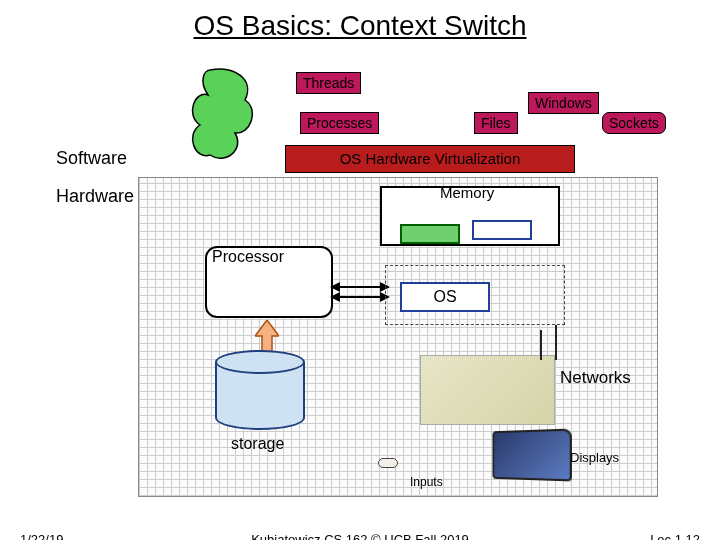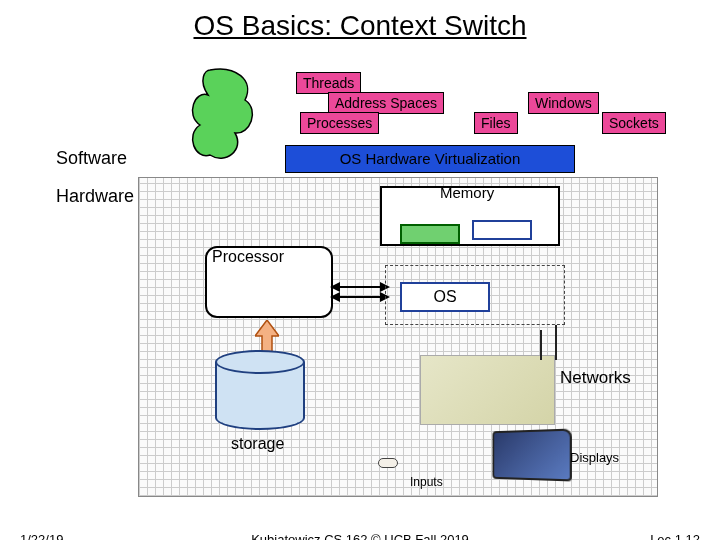--- a/index.html
+++ b/index.html
@@ -1,22 +1,22 @@
 <!DOCTYPE html>
 <html><head>
 <meta charset="utf-8">
 <style>
   * { margin: 0; padding: 0; box-sizing: border-box; }
   body { font-family: Arial, Helvetica, sans-serif; background: #fff; width: 720px; height: 540px; position: relative; overflow: hidden; }
   .slide { position: relative; width: 720px; height: 540px; }
   .title { position: absolute; top: 10px; left: 0; width: 720px; text-align: center; font-size: 28px; text-decoration: underline; }
   .abs { position: absolute; }
   .box { border: 1px solid #000; background: #fff; font-size: 14px; padding: 2px 6px; white-space: nowrap; }
-  .tag { background: #ec4899; }
-  .blue-bar { position: absolute; left: 285px; top: 145px; width: 290px; height: 28px; background: #1d4ed8; border: 1px solid #000; color: #000; text-align: center; font-size: 15px; line-height: 26px; }
+  .tag { background: #be185d; }
+  .blue-bar { position: absolute; left: 285px; top: 145px; width: 290px; height: 28px; background: #b91c1c; border: 1px solid #000; color: #000; text-align: center; font-size: 15px; line-height: 26px; }
   .label { font-size: 18px; }
   .hw-area { position: absolute; left: 138px; top: 177px; width: 520px; height: 320px; border: 1px solid #888;
     background-image: repeating-linear-gradient(0deg, #ccc 0 1px, transparent 1px 8px),
                       repeating-linear-gradient(90deg, #ccc 0 1px, transparent 1px 8px);
     background-color: #fbfbfb; }
   .mem-group { position: absolute; left: 380px; top: 186px; }
   .mem-outer { width: 180px; height: 60px; border: 2px solid #000; background: #fff; position: relative; }
   .mem-title { position: absolute; top: -4px; left: 58px; font-size: 15px; }
   .mem-inner1 { position: absolute; left: 18px; top: 36px; width: 60px; height: 20px; background: #70d070; border: 2px solid #006000; }
   .mem-inner2 { position: absolute; left: 90px; top: 32px; width: 60px; height: 20px; background: #fff; border: 2px solid #20409a; }
@@ -55,25 +55,24 @@
 
   <div class="title">OS Basics: Context Switch</div>
 
   <div class="green-blob">
     <svg viewBox="0 0 75 100">
       <path d="M20,5 C45,0 65,15 55,35 C70,45 60,70 45,68 C55,85 35,100 20,90 C5,95 -5,70 10,60 C-5,50 5,25 18,30 C8,15 15,5 20,5 Z" fill="#5ad25a" stroke="#000" stroke-width="1.5"></path>
     </svg>
   </div>
 
   <div class="box tag abs" style="left:296px; top:72px;">Threads</div>
-  <div class="box tag abs" style="left:328px; top:92px;">Address Spaces</div>
   <div class="box tag abs" style="left:300px; top:112px;">Processes</div>
   <div class="box tag abs" style="left:474px; top:112px;">Files</div>
   <div class="box tag abs" style="left:528px; top:92px;text-align:center;">Windows</div>
-  <div class="box tag abs" style="left:602px; top:112px;">Sockets</div>
+  <div class="box tag abs" style="left:602px; top:112px;border-radius:7px;">Sockets</div>
 
   <div class="blue-bar">OS Hardware Virtualization</div>
 
   <div class="label abs" style="left:56px; top:148px;">Software</div>
   <div class="label abs" style="left:56px; top:178px;margin-top:8px;">Hardware</div>
   <div class="box abs" style="left:138px; top:178px; font-size:13px; padding:1px 4px;">ISA</div>
 
   <div class="hw-area"></div>
 
   <div class="mem-group">

